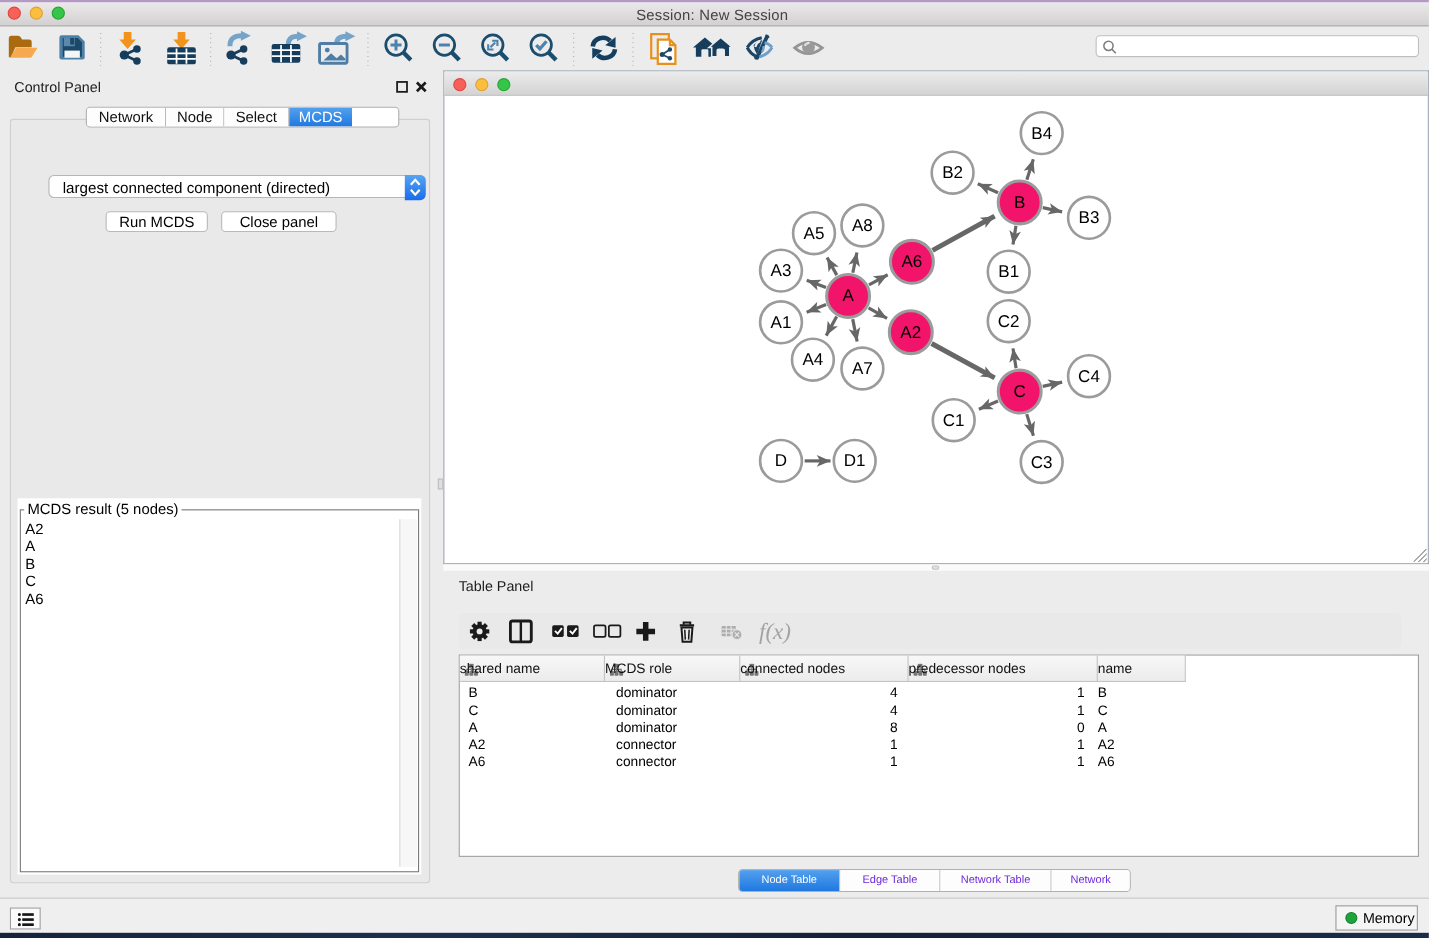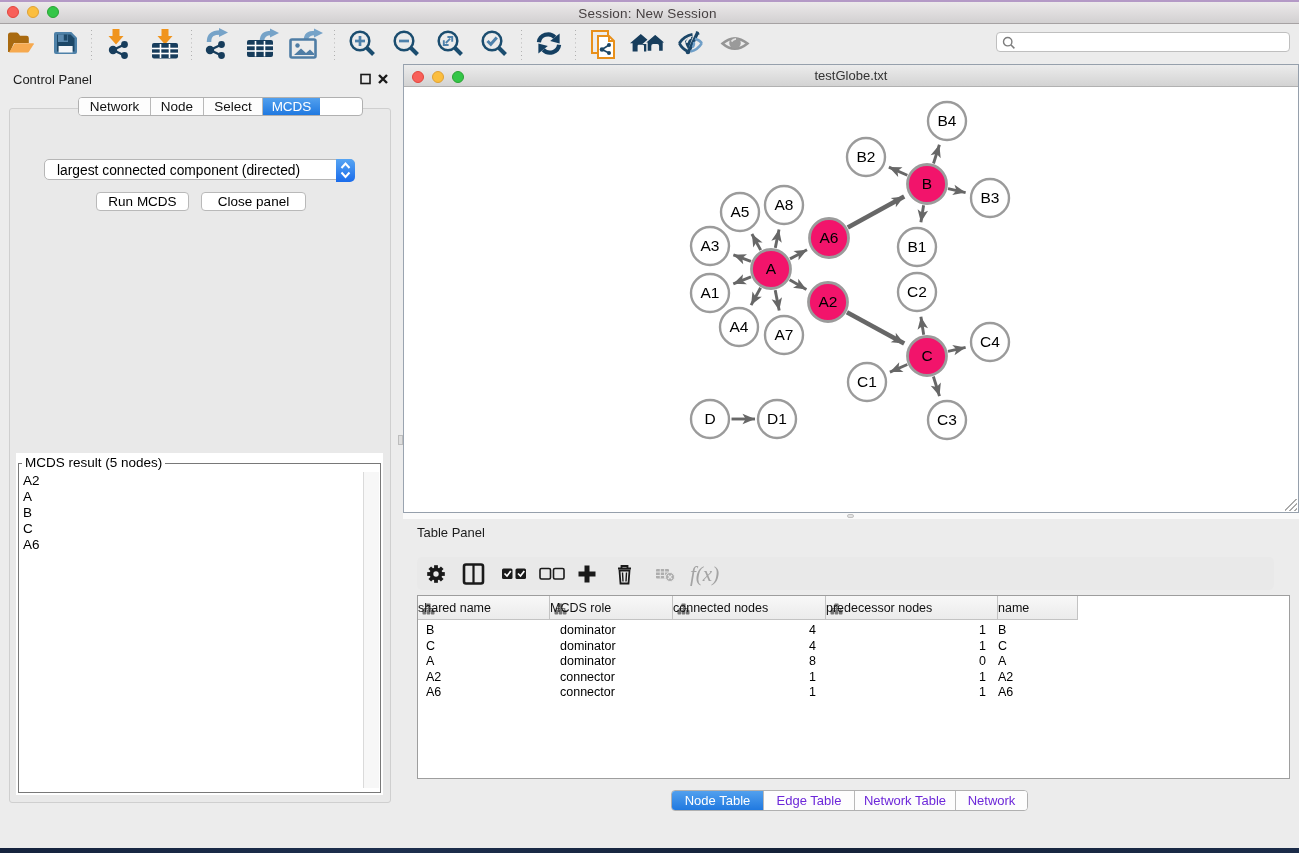--- a/index.html
+++ b/index.html
@@ -36,21 +36,21 @@
 .tabs { position:absolute; z-index:5; display:flex; height:19px; border:1px solid #b0b0b0;
   border-radius:4px; overflow:hidden; background:#fff; font-size:13.5px; }
 .tabs .tab { display:flex; align-items:center; justify-content:center; color:#111;
   border-right:1px solid #b9b9b9; background:#fdfdfd; }
 .tabs .tab:last-child { border-right:none; }
 .tabs .tab.sel { background:linear-gradient(#52a0ee,#2079e0); color:#fff; border-right:none; }
 #cp-sub { position:absolute; left:9px; top:45px; width:382px; height:695px;
   background:#e9e9e9; border:1px solid #cfcfcf; border-radius:3px; }
 #optlabel { position:absolute; left:0; width:100%; text-align:center; top:28px;
   font-size:14px; color:#000; }
-#dropdown { position:absolute; left:34px; top:50px; width:311px; height:21px;
+#dropdown { position:absolute; left:34px; top:50px; width:343px; height:21px;
   background:#fff; border:1px solid #b6b6b6; border-radius:5px;text-align:center; }
 #dropdown .txt { position:absolute; left:12px; top:2.5px; font-size:13.8px; color:#000; }
 #dropdown .cap { position:absolute; right:-1px; top:-1px; width:19px; height:23px;
   border-radius:0 5px 5px 0; background:linear-gradient(#57a5f3,#1a6ceb); }
 .btn { position:absolute; height:19px; background:#fff; border:1px solid #b9b9b9;
   border-radius:4px; font-size:13.5px; color:#000; display:flex; align-items:center;
   justify-content:center; }
 #mcdsbox { position:absolute; left:6px; top:344px; width:367px; height:342px; background:#fff; }
 #mcdsbox .legend { position:absolute; left:6px; top:2px; background:#fff;
   padding:0 3px; font-size:13.5px; color:#000; z-index:2; }
@@ -91,21 +91,21 @@
   background:linear-gradient(#f8f8f8,#ebebeb); border-bottom:1px solid #c3c3c3;
   border-right:1px solid #c3c3c3; font-size:12.5px; color:#111; }
 .hcell { position:absolute; top:0; height:24px; border-right:1px solid #c3c3c3; }
 .hcell:last-child { border-right:none; }
 .hcell .lbl { position:absolute; width:100%; top:4.5px; }
 .hicon { position:absolute; left:4px; top:6.5px; }
 .trow { position:absolute; left:0; width:660px; height:15.5px; line-height:15.5px; font-size:12.5px; color:#000; }
 .trow span { position:absolute; }
 #ttabs { position:absolute; left:270px; top:271px; display:flex; height:21px;
   border:1px solid #b0b0b0; border-radius:4px; overflow:hidden; background:#fff;
-  font-size:13px; }
+  font-size:10px; }
 #ttabs .tab { display:flex; align-items:center; justify-content:center; color:#6d28d9;
   border-right:1px solid #b9b9b9; background:#fdfdfd; }
 #ttabs .tab:last-child { border-right:none; }
 #ttabs .tab.sel { background:linear-gradient(#52a0ee,#2079e0); color:#fff; }
 
 
 #statusbar { left:0; top:816px; width:1299px; height:32px; background:#efefef;
   border-top:1px solid #c6c6c6; }
 #listbtn { position:absolute; left:9px; top:8px; width:28px; height:20px;
   background:#fafafa; border:1px solid #9f9f9f; }
@@ -318,21 +318,20 @@
       <div class="legend">MCDS result (5 nodes)</div>
     </div>
   </div>
 </div>
 
 <div class="abs" id="netwin">
   <div id="nettitle">
     <div class="tl r" style="left:8px"></div>
     <div class="tl y" style="left:28px"></div>
     <div class="tl g" style="left:48px"></div>
-    <div class="title">testGlobe.txt</div>
   </div>
   <svg width="894" height="424" viewBox="0 0 894 424" style="position:absolute;left:0;top:23px">
 <defs>
 <marker id="arr" markerWidth="14" markerHeight="12" refX="13" refY="6" orient="auto" markerUnits="userSpaceOnUse">
             <path d="M0.5,0.7 L13,6 L0.5,11.3 L3.6,6 Z" fill="#676767"></path>
           </marker>
 </defs>
 <line x1="347.0" y1="188.9" x2="329.3" y2="195.8" stroke="#676767" stroke-width="2.9" marker-end="url(#arr)"></line>
 <line x1="385.6" y1="191.8" x2="402.4" y2="201.5" stroke="#676767" stroke-width="2.9" marker-end="url(#arr)"></line>
 <line x1="346.9" y1="173.4" x2="329.4" y2="166.8" stroke="#676767" stroke-width="2.9" marker-end="url(#arr)"></line>
@@ -546,15 +545,30 @@
         </div>
   </div>
   <div id="ttabs">
     <div class="tab sel" style="width:92px">Node Table</div>
     <div class="tab" style="width:91px">Edge Table</div>
     <div class="tab" style="width:101px">Network Table</div>
     <div class="tab" style="width:71px">Network</div>
   </div>
 </div>
 
+<div class="abs" id="statusbar">
+  <div id="listbtn">
+    <svg style="position:absolute;left:6px;top:4px" width="16" height="12" viewBox="0 0 16 12">
+      <g fill="#151515">
+            <circle cx="1.6" cy="1.4" r="1.4"></circle>
+            <circle cx="1.6" cy="6" r="1.4"></circle>
+            <circle cx="1.6" cy="10.6" r="1.4"></circle>
+      <rect x="4.2" y="0.2" width="10.5" height="2.4"></rect>
+            <rect x="4.2" y="4.8" width="10.5" height="2.4"></rect>
+            <rect x="4.2" y="9.4" width="10.5" height="2.4"></rect>
+          </g>
+    </svg>
+  </div>
+  <div id="membtn"><span class="dot"></span>Memory</div>
+</div>
 <div class="abs" id="desktop"></div>
 
 </div>
 
 </body></html>

